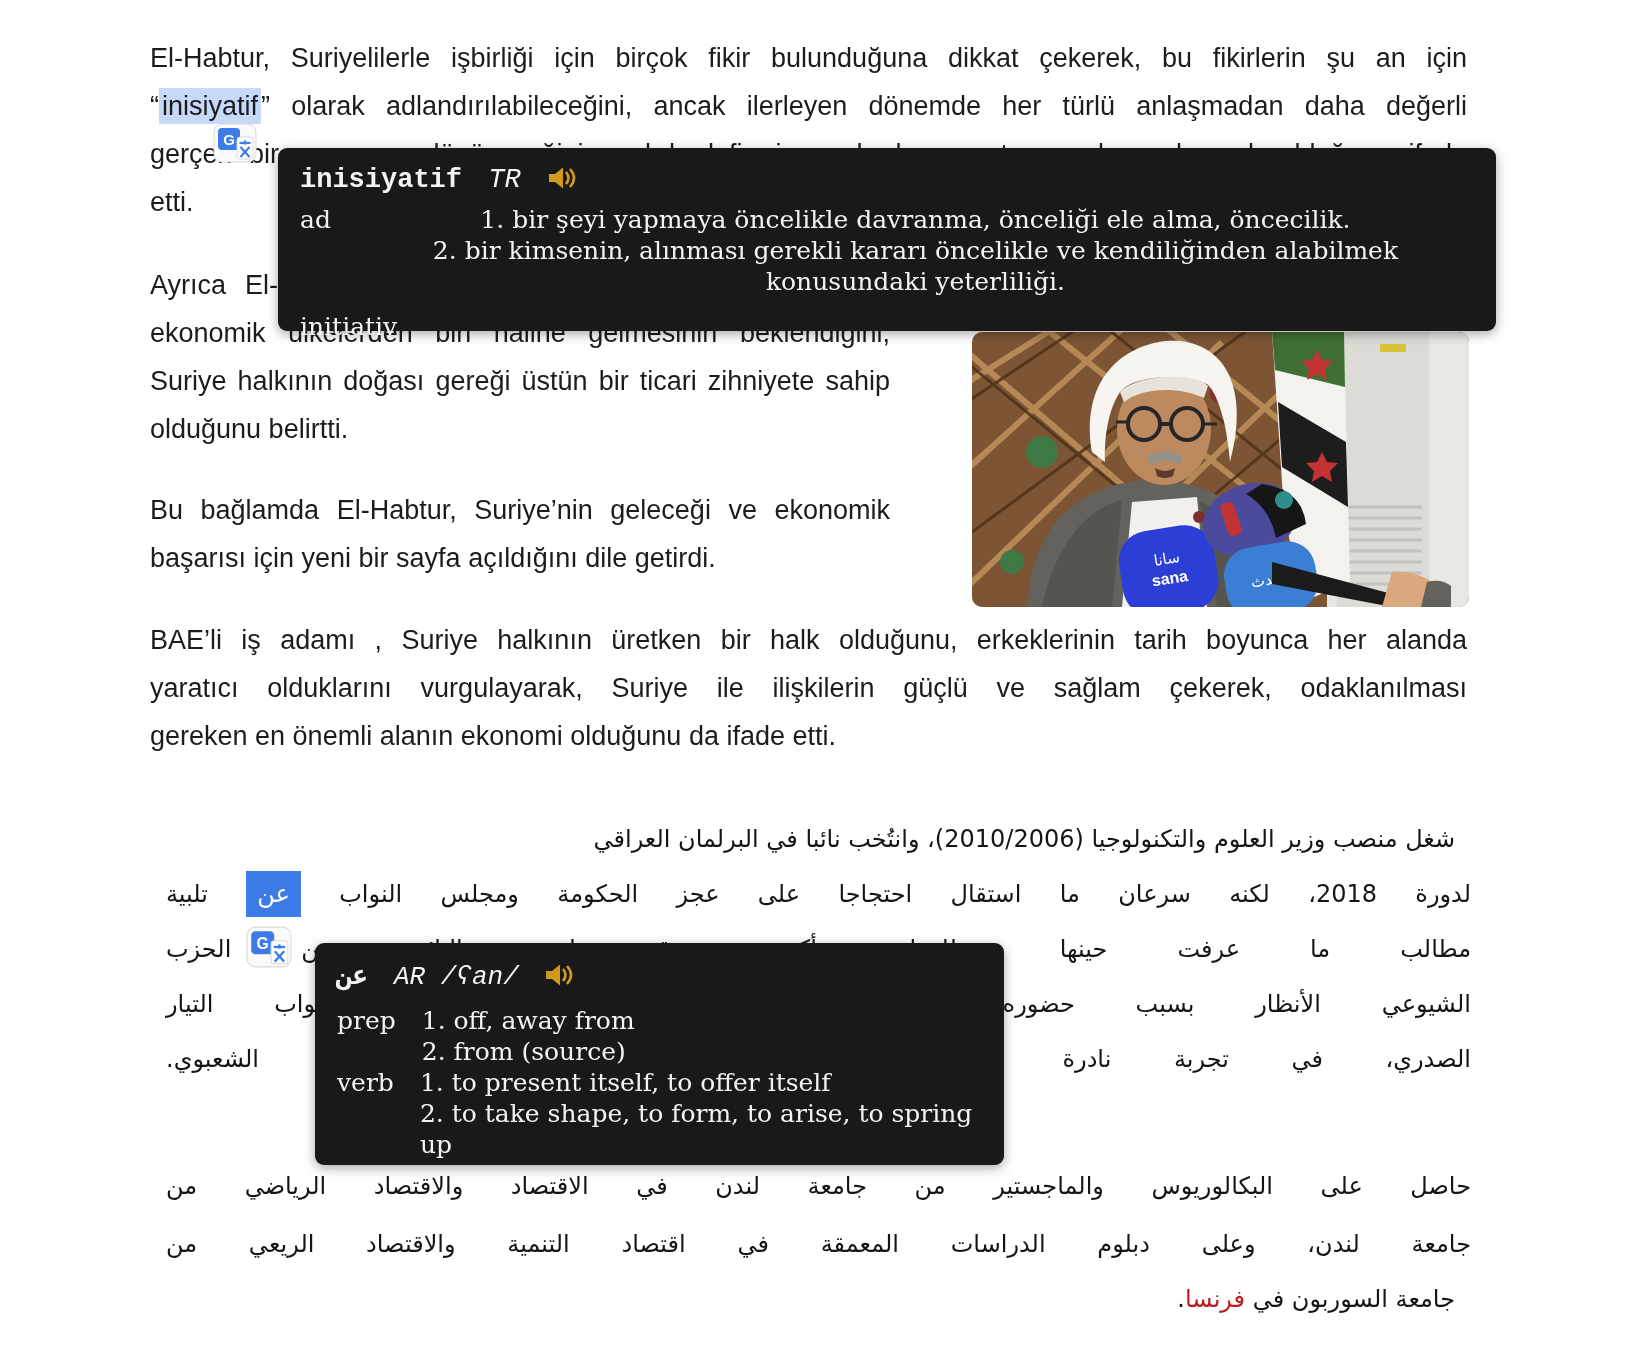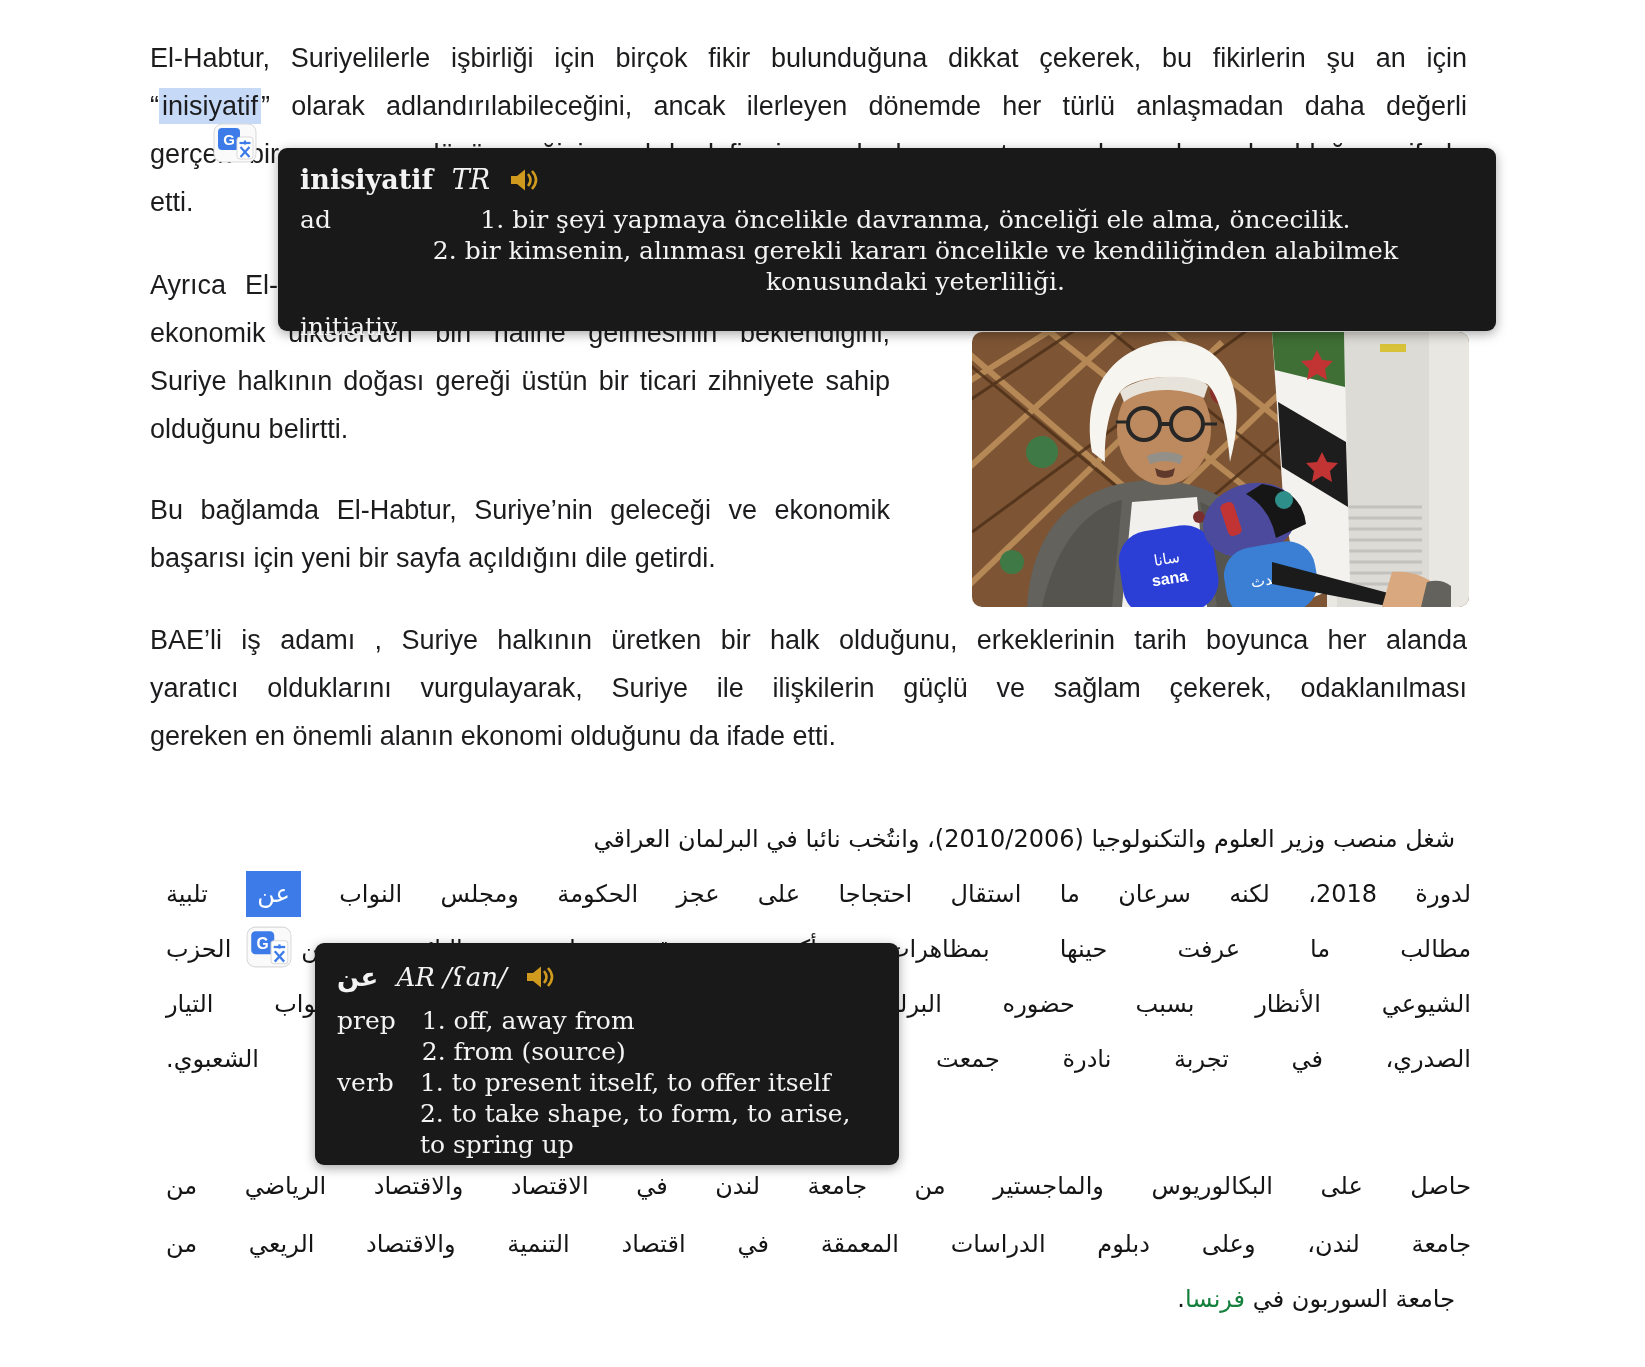--- a/index.html
+++ b/index.html
@@ -12,39 +12,39 @@
   .tl.narrow{width:740px;}
   .tl.plain{text-align:left;text-align-last:auto;}
 
   .al{position:absolute;left:150px;width:1305px;direction:rtl;font-size:24px;line-height:48px;
       font-family:"DejaVu Sans",sans-serif;color:#151515;white-space:nowrap;
       text-align:right;z-index:1;}
   .al.just{text-align:justify;text-align-last:justify;margin-left:16px;}
 
   .sel-soft{background:#c6d9f6;padding:3px 3px;}
   .sel-blue{background:#3d7ce8;color:#ffffff;padding:9px 11px;}
-  .ar-link{color:#15803d;cursor:pointer;}
+  .ar-link{color:#b91c1c;cursor:pointer;}
 
   
   .popup{position:absolute;background:#191919;color:#f3f3f3;border-radius:9px;
          font-family:"DejaVu Serif","DejaVu Sans",serif;z-index:4;
          box-shadow:0 3px 12px rgba(0,0,0,.35);box-sizing:border-box;}
-  .popup .hd{font-size:27px;line-height:34px;white-space:nowrap;}
+  .popup .hd{font-size:27px;line-height:34px;white-space:nowrap;font-family:Liberation Mono, monospace;}
   .popup .hd b{font-weight:bold;}
   .popup .hd i{font-style:italic;font-weight:normal;margin-left:10px;}
   .popup table{border-collapse:collapse;font-size:25px;line-height:31px;}
   .popup td{vertical-align:top;padding:0;}
   .popup td.pos{padding-right:26px;white-space:nowrap;}
   .spk{display:inline-block;vertical-align:-2px;margin-left:12px;cursor:pointer;}
 
   #popup-tr{left:278px;top:148px;width:1218px;height:183px;padding:15px 22px;}
   #popup-tr .defs{margin-top:5px;text-align:center;}
   #popup-tr .xlat{font-size:25px;margin-top:15px;}
 
-  #popup-ar{left:315px;top:943px;width:584px;height:222px;padding:17px 22px;}
+  #popup-ar{left:315px;top:943px;width:689px;height:222px;padding:17px 22px;}
   #popup-ar .hd{font-size:26px;}
   #popup-ar .block1{margin-top:9px;}
   #popup-ar .block2{}
 
   
   .gt-icon{position:absolute;z-index:3;cursor:pointer;}
   #gt-icon-1{left:213px;top:123px;}
   #gt-icon-2{left:246px;top:926px;}
 
   

